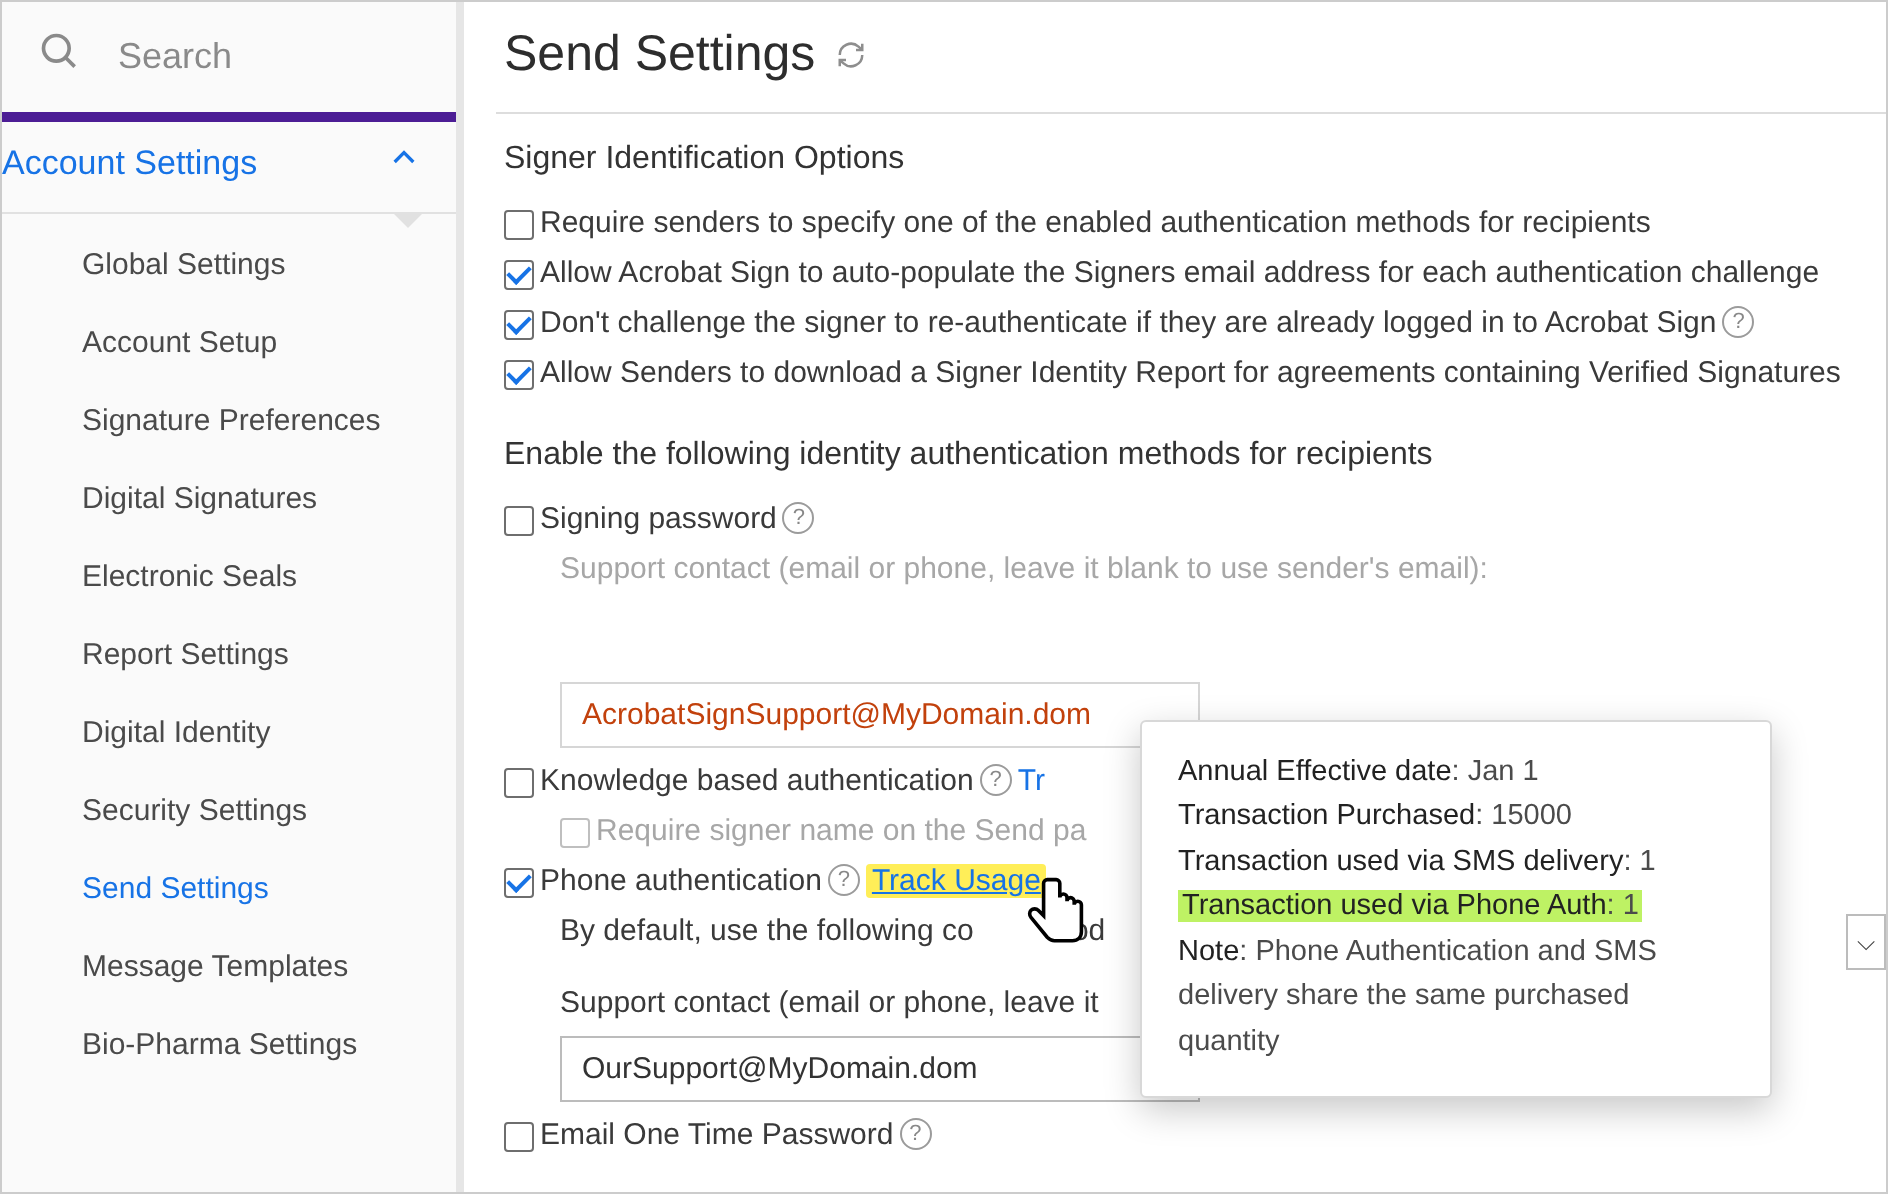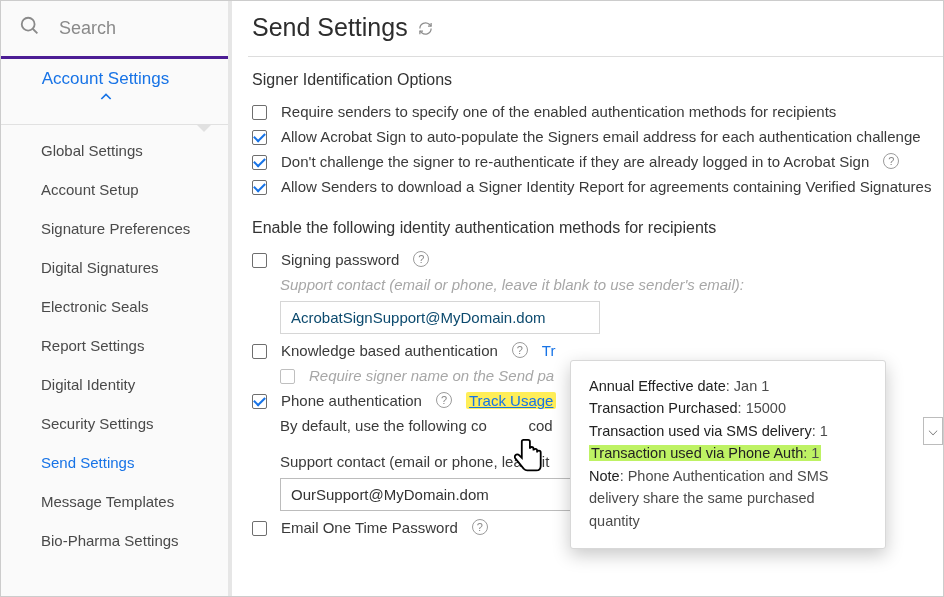--- a/index.html
+++ b/index.html
@@ -2,41 +2,41 @@
 <html><head>
 <meta charset="utf-8">
 <style>
   * { margin:0; padding:0; box-sizing:border-box; font-family:"Segoe UI", Arial, sans-serif; }
   body { width:944px; height:597px; background:#fff; color:#2c2c2c; overflow:hidden; position:relative; border:1px solid #ccc;}
   .wrap { display:flex; height:100%; }
   
   .sidebar { width:231px; border-right:4px solid #e6e6e6; background:#fafafa; display:flex; flex-direction:column; }
   .search { display:flex; align-items:center; gap:18px; padding:14px 18px; color:#8a8a8a; font-size:18px; }
   .search svg { width:22px; height:22px; stroke:#8a8a8a; }
-  .section-head { display:flex; align-items:center; justify-content:space-between; padding:10px 18px 14px 0; color:#1773e6; font-size:17px; border-top:3px solid #4c1d95; border-bottom:1px solid #e1e1e1; position:relative;flex-direction:column;}
+  .section-head { display:flex; align-items:center; justify-content:space-between; padding:10px 18px 14px 0; color:#1773e6; font-size:17px; border-top:5px solid #4c1d95; border-bottom:1px solid #e1e1e1; position:relative;}
   .section-head .chev { color:#1773e6; }
   .section-head .notch { position:absolute; right:16px; bottom:-8px; width:0;height:0;border-left:8px solid transparent;border-right:8px solid transparent;border-top:8px solid #e1e1e1; }
   .nav { padding:6px 0; overflow:hidden; }
   .nav-item { padding:11px 18px 11px 40px; font-size:15px; color:#4a4a4a; cursor:pointer; }
   .nav-item.active { color:#1773e6; }
   
   .main { flex:1; padding:12px 0 0 20px; overflow:hidden; }
   h1 { font-size:25px; font-weight:400; color:#2d2d2d; display:flex; align-items:center; gap:10px; padding-bottom:10px;}
   .divider { border-top:1px solid #ddd; margin:4px -20px 14px -4px; }
   h2 { font-size:16px; font-weight:400; color:#333; margin-bottom:10px; }
   .group { margin-bottom:20px; }
-  .row { display:flex; align-items:flex-start; gap:14px; padding:4px 0; font-size:15px; color:#3a3a3a; }
-  .row.disabled { color:#a7a7a7;font-style:italic; }
+  .row { display:flex; align-items:flex-start; gap:3px; padding:4px 0; font-size:15px; color:#3a3a3a; }
+  .row.disabled { color:#a7a7a7; }
   .cb { width:15px; height:15px; border:1.5px solid #6e6e6e; border-radius:2px; display:inline-flex; align-items:center; justify-content:center; flex-shrink:0; margin-top:2px; background:#fff;}
   .cb.checked::after { content:""; width:9px; height:5px; border-left:2px solid #1773e6; border-bottom:2px solid #1773e6; transform:rotate(-45deg) translate(1px,-1px); }
   .cb.disabled { border-color:#bfbfbf; }
   .help { width:16px; height:16px; border:1.5px solid #9b9b9b; border-radius:50%; display:inline-flex; align-items:center; justify-content:center; font-size:11px; color:#888; flex-shrink:0; }
   .indent1 { padding-left:28px; }
   .input { border:1px solid #bcbcbc; background:#fff; padding:7px 10px; font-size:15px; width:320px; color:#333; }
-  .input.disabled { color:#0c4a6e; border-color:#d6d6d6; }
+  .input.disabled { color:#c2410c; border-color:#d6d6d6;margin-top:40px; }
   .link { color:#1773e6; cursor:pointer; }
   .hl { background:#ffee58; padding:0 3px; border-radius:2px; text-decoration:underline; color:#1773e6;}
   .select { border:1px solid #bcbcbc; width:20px; height:28px; display:inline-flex; align-items:center; justify-content:center; font-size:12px; color:#444; }
   
   .popup { position:absolute; left:569px; top:359px; width:316px; background:#fff; border:1px solid #d8d8d8; border-radius:3px; box-shadow:0 6px 18px rgba(0,0,0,.22); padding:14px 18px 16px 18px; font-size:14.5px; color:#4b4b4b; line-height:1.55; z-index:50;}
   .popup .key { color:#222; }
   .popup .hlrow { background:#bef264; padding:0 2px; }
   
   .cursor { position:absolute; left:510px; top:435px; z-index:60; }
   .cursor svg{width:36px;height:40px;}

